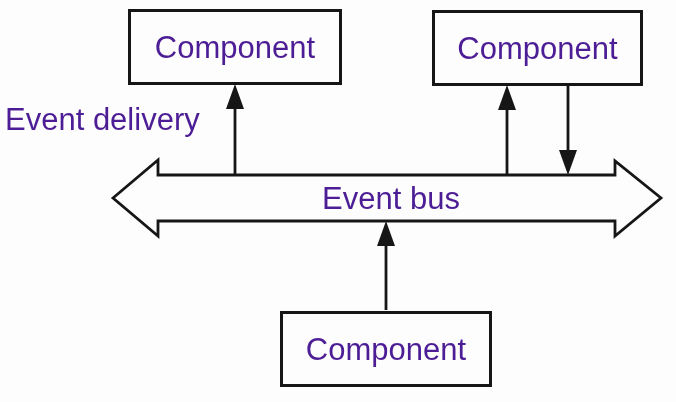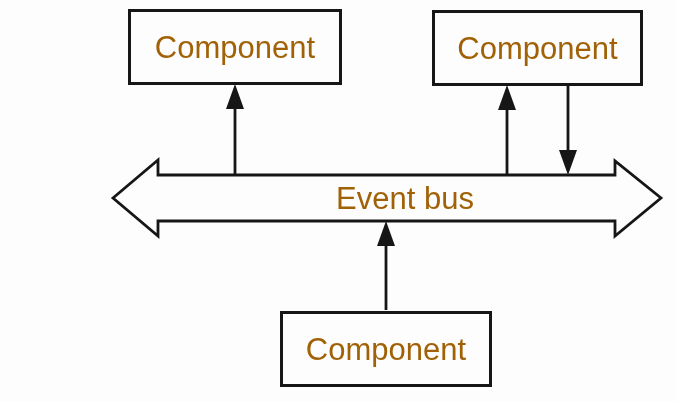--- a/index.html
+++ b/index.html
@@ -6,21 +6,21 @@
     margin: 0;
     padding: 0;
     background: #fdfdfd;
   }
   #stage {
     position: relative;
     width: 676px;
     height: 402px;
     background: #fdfdfd;
     font-family: "Liberation Sans", sans-serif;
-    color: #a16207;
+    color: #4c1d95;
     overflow: hidden;
   }
   #wires {
     position: absolute;
     left: 0;
     top: 0;
   }
   .component-box {
     position: absolute;
     box-sizing: border-box;
@@ -40,21 +40,21 @@
   }
   .free-label {
     position: absolute;
     font-size: 31px;
     line-height: 1.1;
     white-space: nowrap;
   }
   .lbl-event-delivery { left: 5px;  top: 103px; }
   .lbl-publish        { left: 422px; top: 252px; }
   .lbl-event-bus {
-    left: 405px;
+    left: 391px;
     top: 182px;
     transform: translateX(-50%);
   }
   svg .wire {
     stroke: #161616;
     stroke-width: 2.8;
     fill: none;
   }
   svg .head {
     fill: #161616;
@@ -102,17 +102,18 @@
   </div>
 
   <div class="component-box box-top-right">
     <span class="box-label">Component</span>
   </div>
 
   <div class="component-box box-bottom">
     <span class="box-label">Component</span>
   </div>
 
+  <div class="free-label lbl-event-delivery">Event delivery</div>
 
   <div class="free-label lbl-event-bus">Event bus</div>
 
 
 </div>
 
 </body></html>

